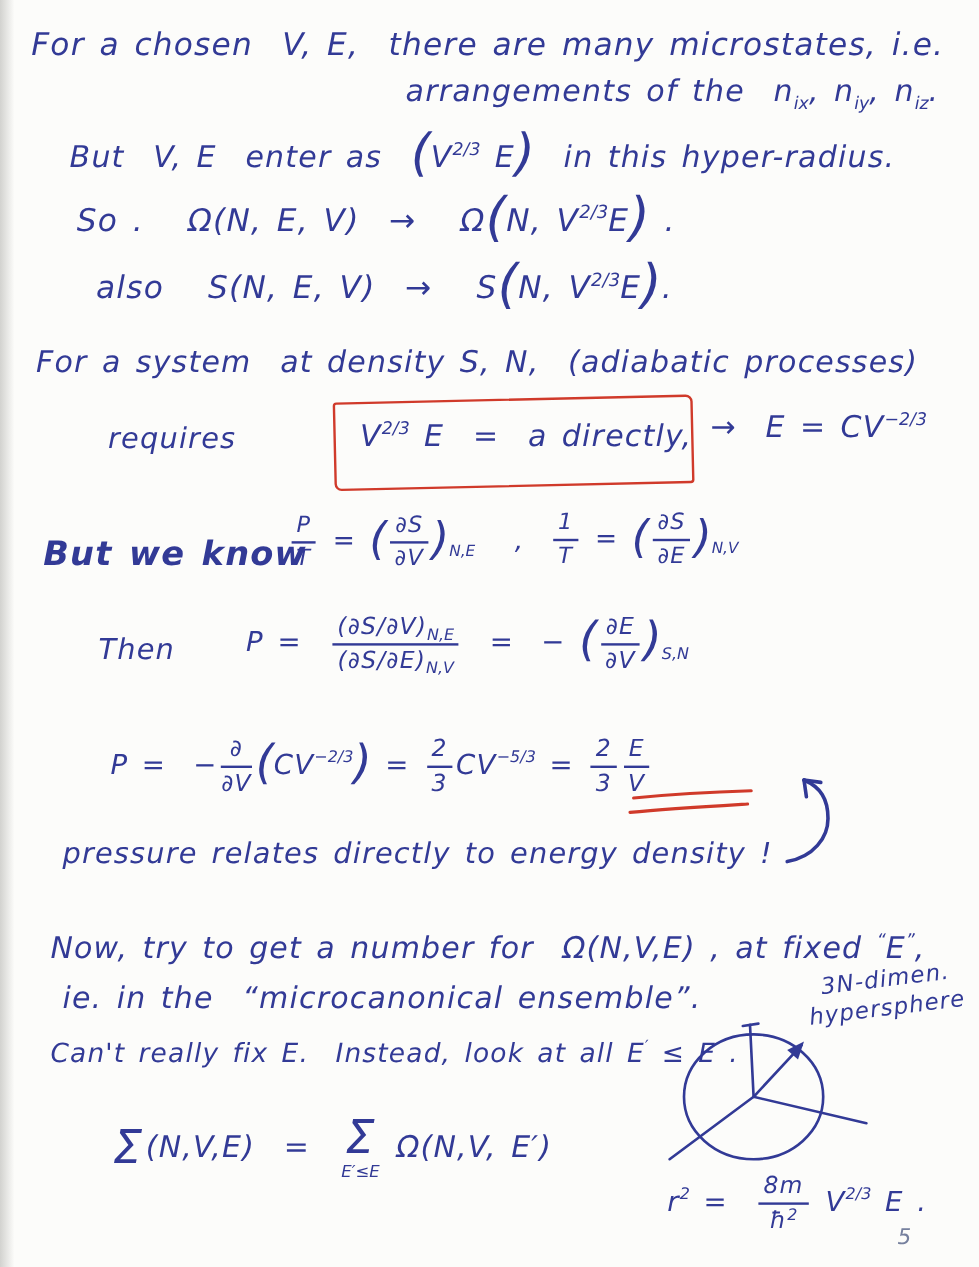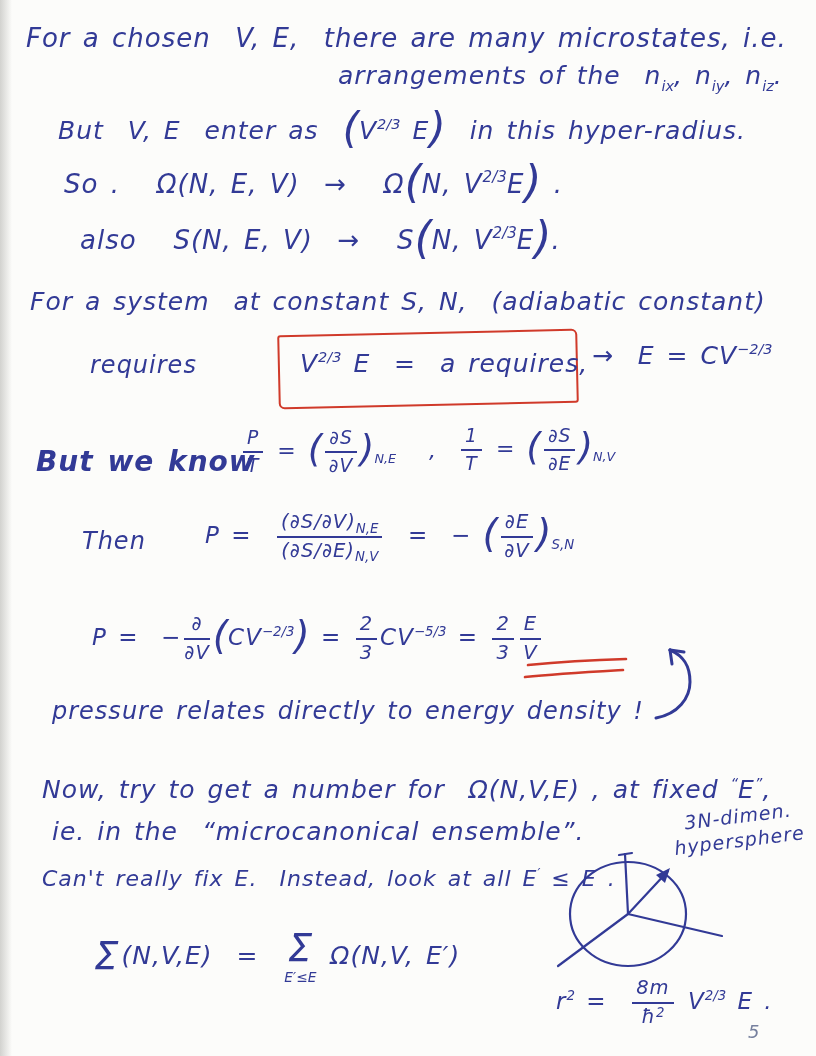--- a/index.html
+++ b/index.html
@@ -57,23 +57,23 @@
     <path class="ink-fill" d="M 118,24 L 104,31 L 113,39 Z"></path>
     <path class="ink-stroke" stroke-width="2.2" d="M 76,70 L 170,92"></path>
     <path class="ink-stroke" stroke-width="2.2" d="M 76,70 L 6,122"></path>
   </svg>
 
 <div class="line" style="left: 26px; top: 24px; font-size: 26px;"><span>For a chosen  V, E,  there are many microstates, i.e.</span></div>
     <div class="line" style="left: 338px; top: 62px; font-size: 25px;"><span>arrangements of the  n</span><span class="sub">ix</span><span>, n</span><span class="sub">iy</span><span>, n</span><span class="sub">iz</span><span>.</span></div>
     <div class="line" style="left: 58px; top: 108px; font-size: 25px;"><span>But  V, E  enter as  </span><span class="paren">(</span><span>V</span><span class="sup">2/3</span><span> E</span><span class="paren">)</span><span>  in this hyper-radius.</span></div>
     <div class="line" style="left: 64px; top: 160px; font-size: 26px;"><span>So .   Ω(N, E, V)  →   Ω</span><span class="paren">(</span><span>N, V</span><span class="sup">2/3</span><span>E</span><span class="paren">)</span><span> .</span></div>
     <div class="line" style="left: 80px; top: 216px; font-size: 26px;"><span>also   S(N, E, V)  →   S</span><span class="paren">(</span><span>N, V</span><span class="sup">2/3</span><span>E</span><span class="paren">)</span><span>.</span></div>
-    <div class="line" style="left: 30px; top: 288px; font-size: 25px;"><span>For a system  at constant S, N,  (adiabatic constant)</span></div>
+    <div class="line" style="left: 30px; top: 288px; font-size: 25px;"><span>For a system  at density S, N,  (adiabatic processes)</span></div>
     <div class="line" style="left: 90px; top: 352px; font-size: 24px;"><span>requires</span></div>
-    <div class="line" style="left: 300px; top: 350px; font-size: 25px;"><span>V</span><span class="sup">2/3</span><span> E  =  a requires,</span></div>
+    <div class="line" style="left: 300px; top: 350px; font-size: 25px;"><span>V</span><span class="sup">2/3</span><span> E  =  a directly,</span></div>
     <div class="line" style="left: 592px; top: 342px; font-size: 25px;"><span>→  E = CV</span><span class="sup">−2/3</span></div>
     <div class="line" style="left: 36px; top: 446px; font-size: 28px; font-weight: bold;"><span>But we know</span></div>
     <div class="line" style="left: 240px; top: 428px; font-size: 22px;"><span class="frac"><span class="num">P</span><span class="den">T</span></span><span> = </span><span class="paren">(</span><span class="frac"><span class="num">∂S</span><span class="den">∂V</span></span><span class="paren">)</span><span class="sub">N,E</span><span>   ,</span></div>
     <div class="line" style="left: 458px; top: 426px; font-size: 22px;"><span class="frac"><span class="num">1</span><span class="den">T</span></span><span> = </span><span class="paren">(</span><span class="frac"><span class="num">∂S</span><span class="den">∂E</span></span><span class="paren">)</span><span class="sub">N,V</span></div>
     <div class="line" style="left: 82px; top: 528px; font-size: 24px;"><span>Then</span></div>
     <div class="line" style="left: 205px; top: 512px; font-size: 23px;"><span>P =  </span><span class="frac"><span class="num"><span>(∂S/∂V)</span><span class="sub2">N,E</span></span><span class="den"><span>(∂S/∂E)</span><span class="sub2">N,V</span></span></span><span>  =  − </span><span class="paren">(</span><span class="frac"><span class="num">∂E</span><span class="den">∂V</span></span><span class="paren">)</span><span class="sub">S,N</span></div>
     <div class="line" style="left: 92px; top: 614px; font-size: 23px;"><span>P =  −</span><span class="frac"><span class="num">∂</span><span class="den">∂V</span></span><span class="paren">(</span><span>CV</span><span class="sup">−2/3</span><span class="paren">)</span><span> = </span><span class="frac"><span class="num">2</span><span class="den">3</span></span><span>CV</span><span class="sup">−5/3</span><span> = </span><span class="frac"><span class="num">2</span><span class="den">3</span></span><span class="frac"><span class="num">E</span><span class="den">V</span></span></div>
     <div class="line" style="left: 52px; top: 698px; font-size: 24px;"><span>pressure relates directly to energy density !</span></div>
     <div class="line" style="left: 42px; top: 776px; font-size: 25px;"><span>Now, try to get a number for  Ω(N,V,E) , at fixed </span><span class="sup">“</span><span>E</span><span class="sup">”</span><span>,</span></div>
     <div class="line" style="left: 52px; top: 818px; font-size: 25px; text-align: right;"><span>ie. in the  “microcanonical ensemble”.</span></div>

